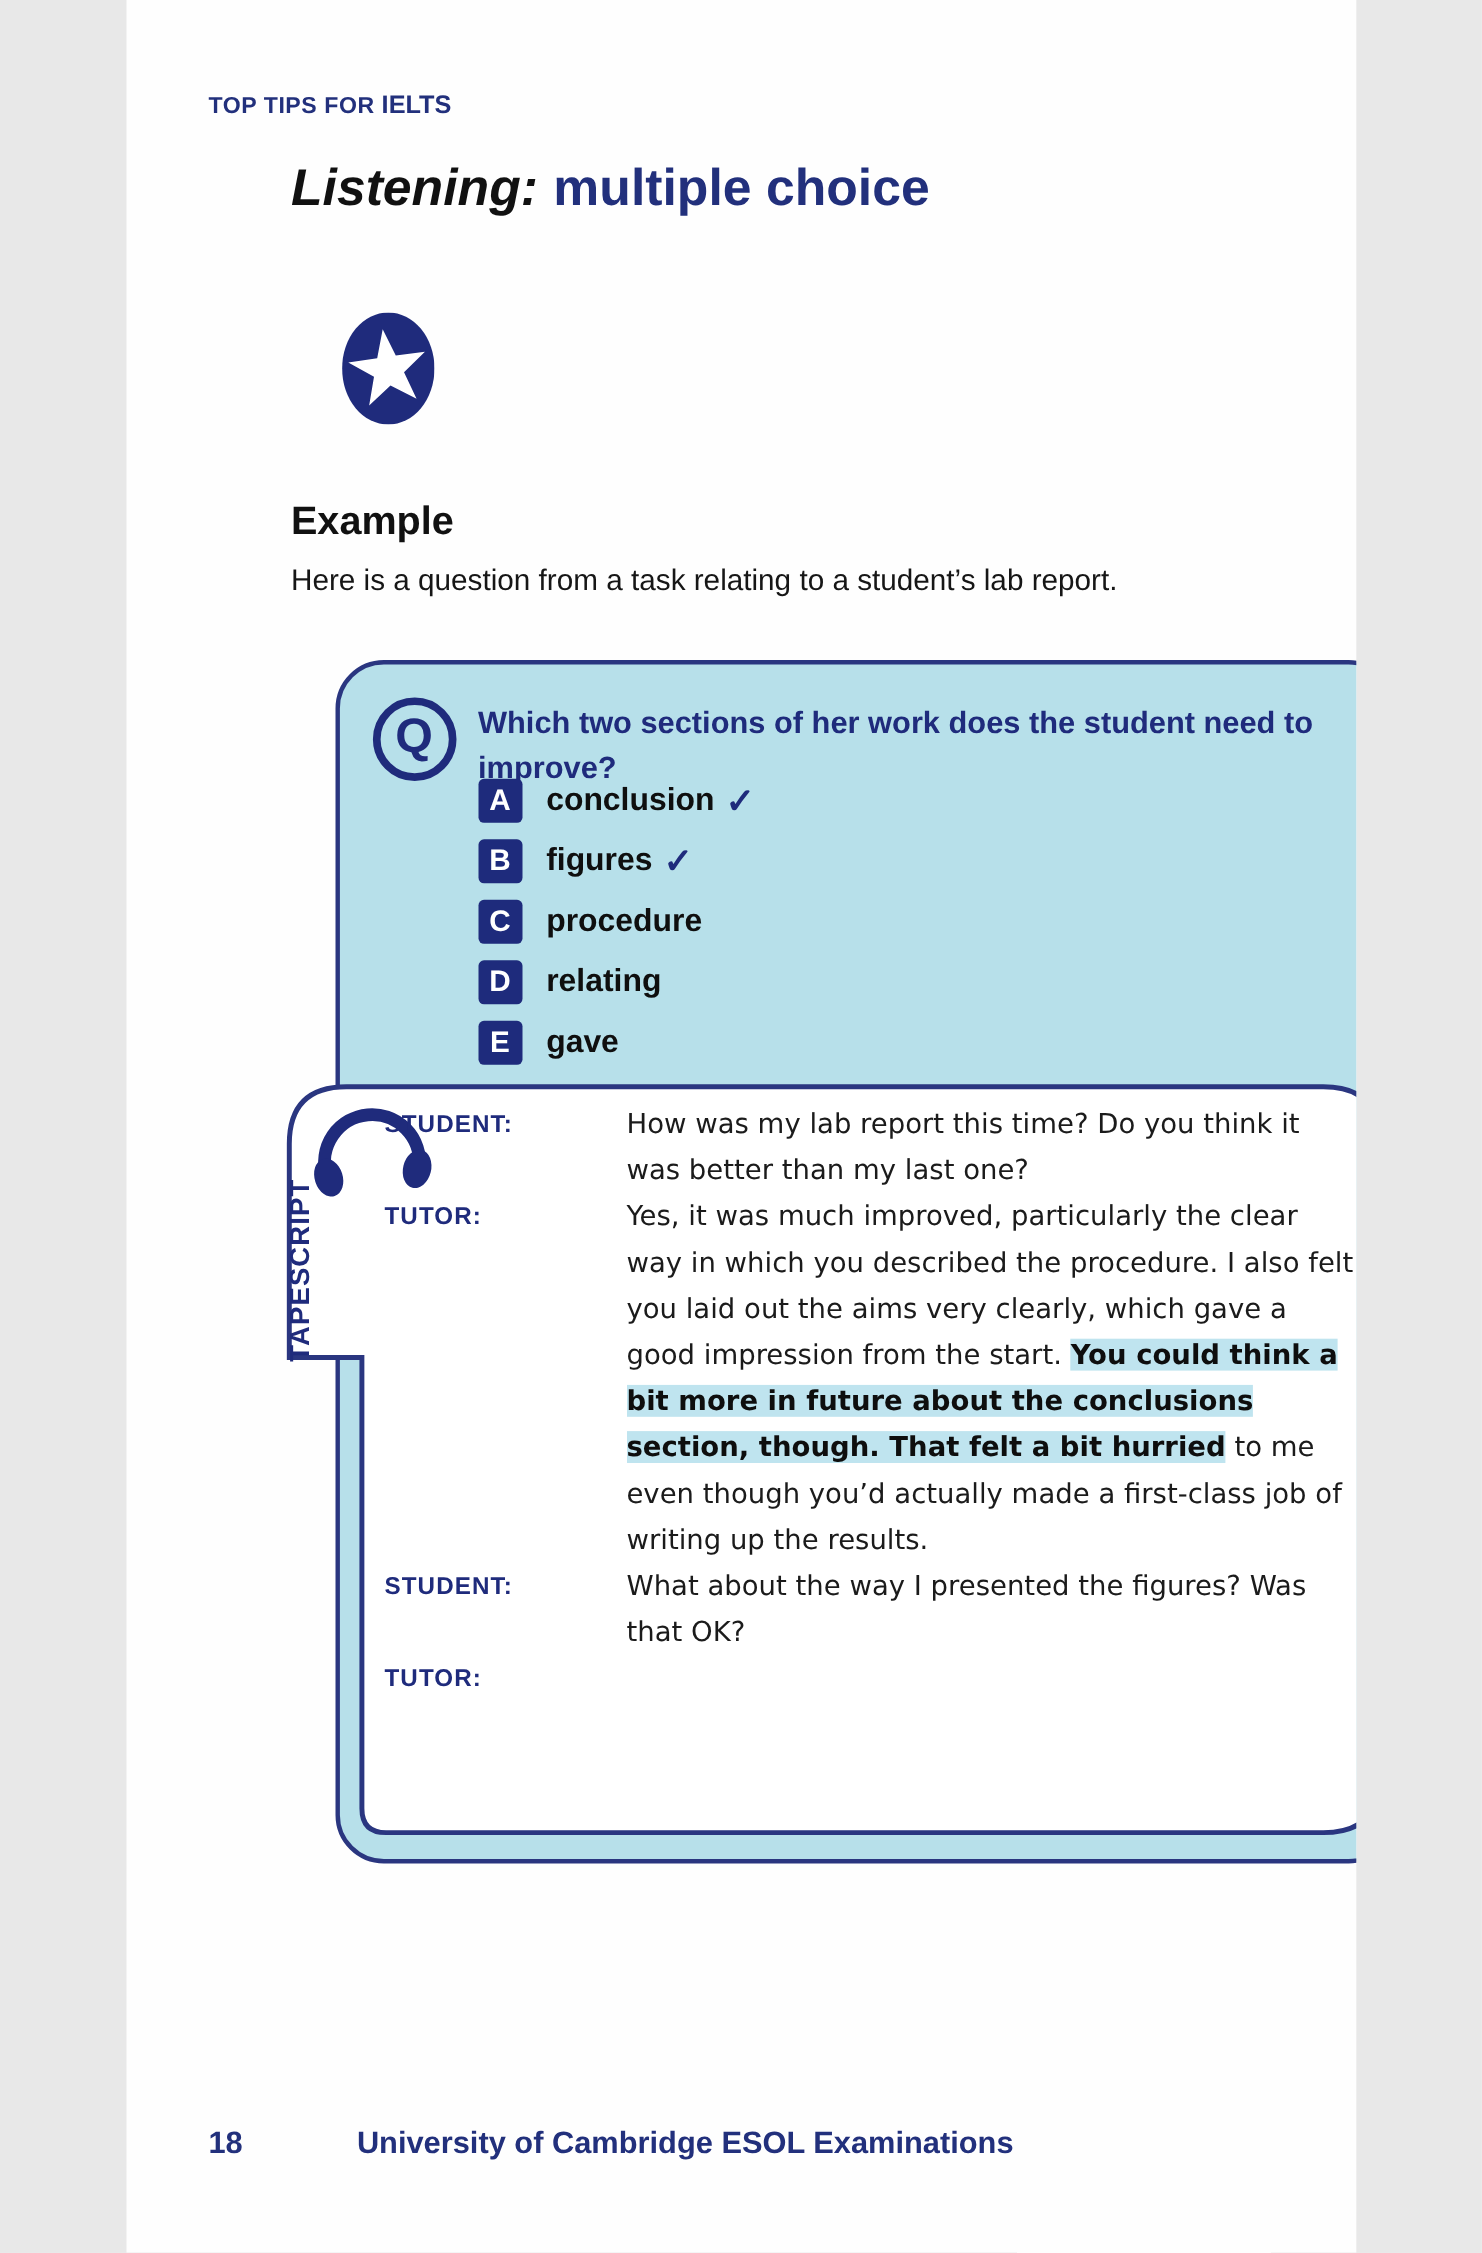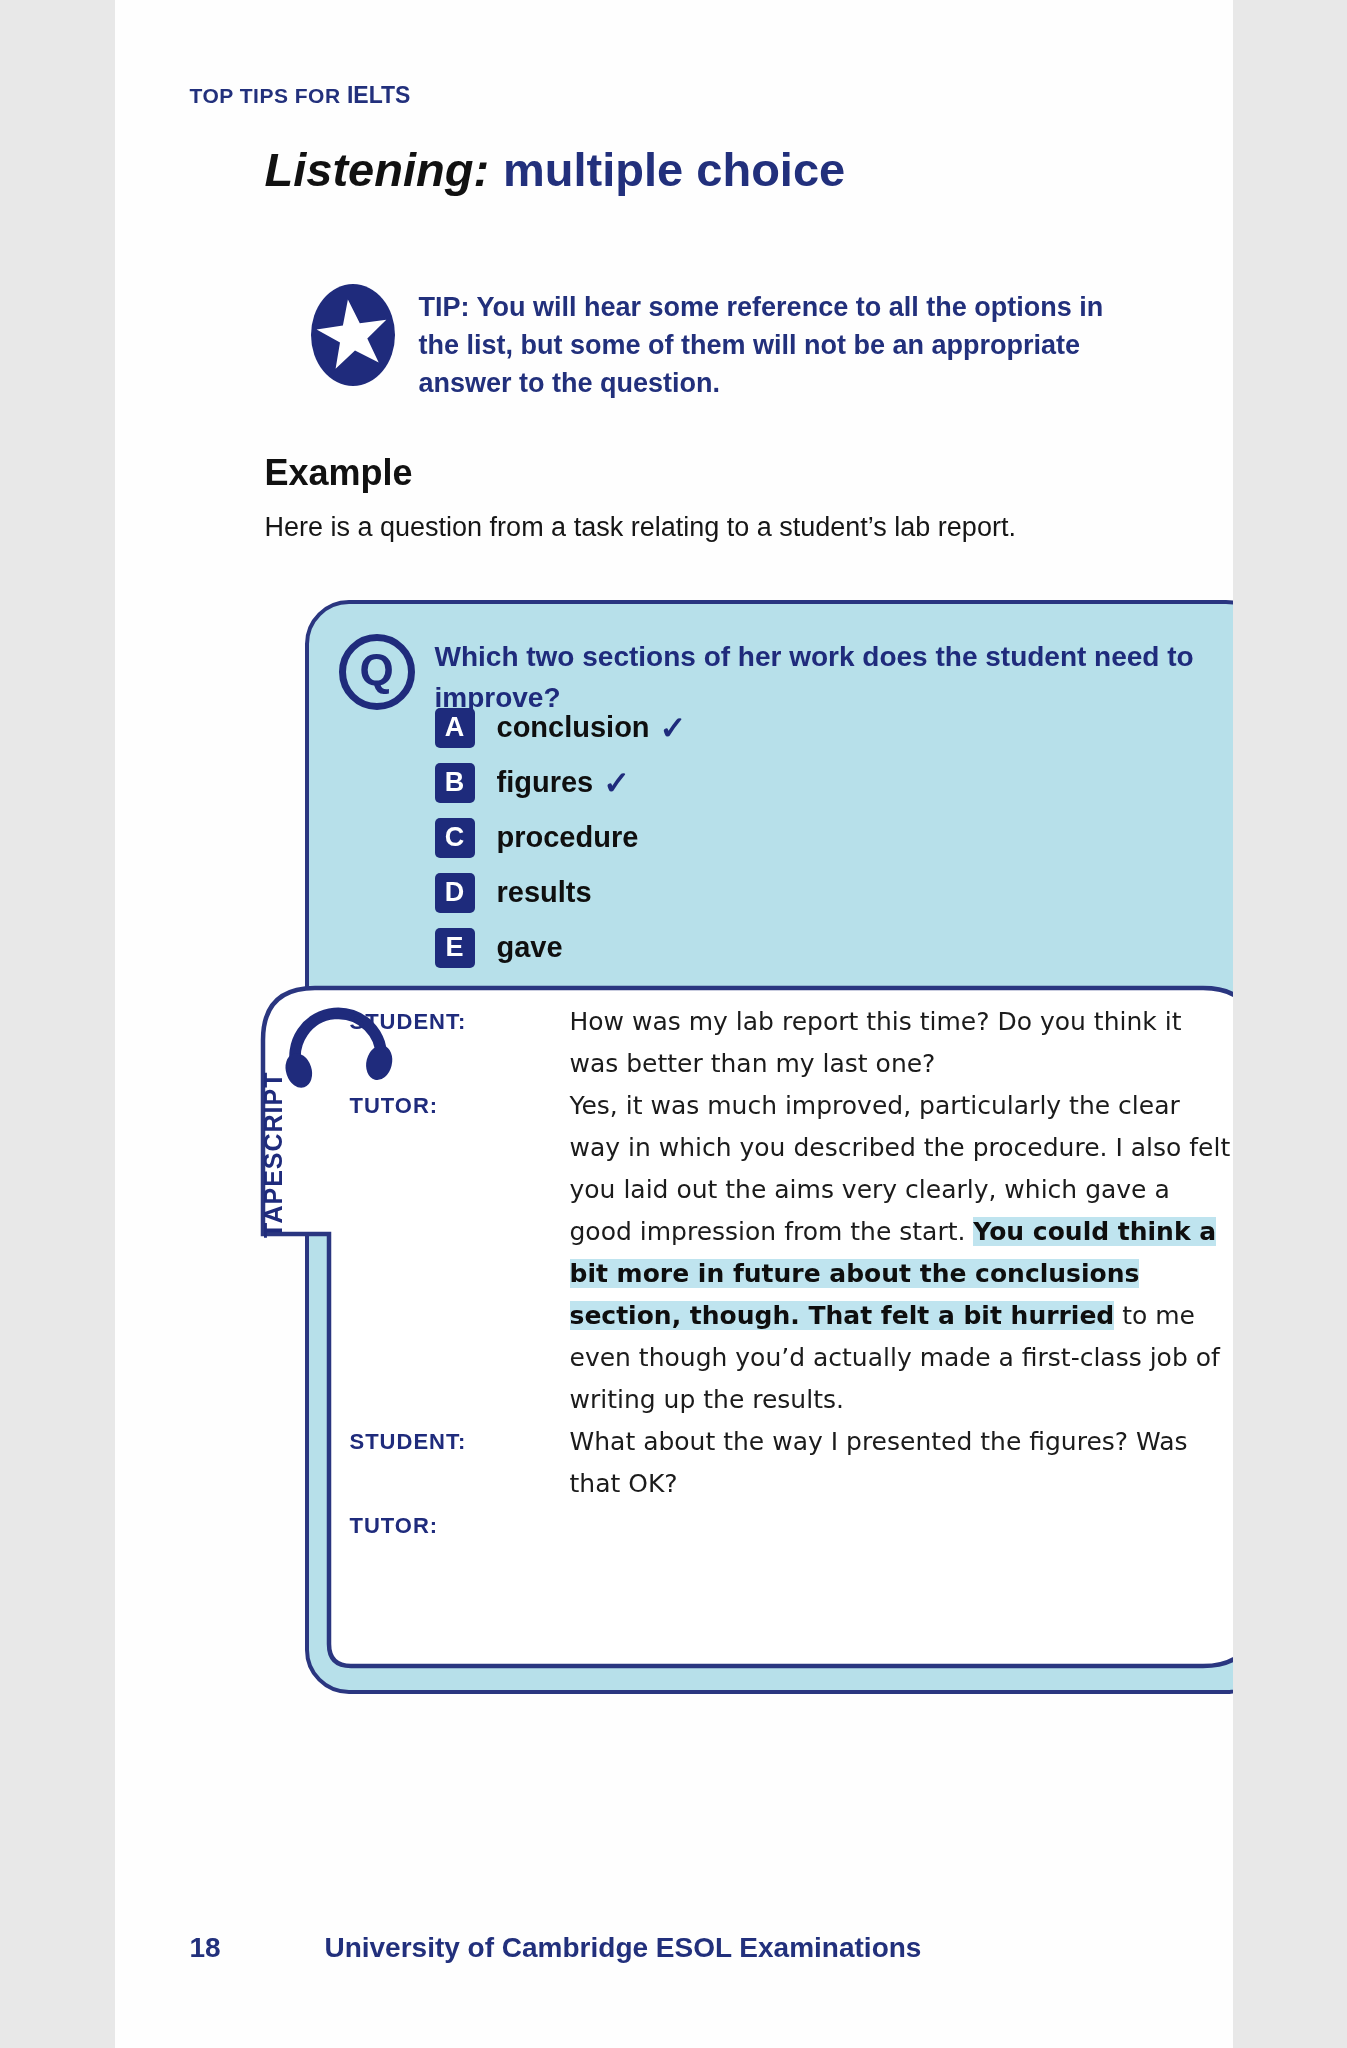--- a/index.html
+++ b/index.html
@@ -76,23 +76,20 @@
     <span class="sect">Listening:</span><span class="topic">multiple choice</span>
   </h1>
 
   <div class="tip-icon">
     <svg viewBox="0 0 84 102" width="84" height="102">
       <ellipse cx="42" cy="51" rx="42" ry="51" fill="#1f2b7c"></ellipse>
       <polygon fill="#ffffff" points="36.9,15.4 48.8,39.2 75.3,35.8 56.3,54.5 67.7,78.6 44,66.4 24.6,84.7 29,58.4 5.6,45.6 31.9,41.6"></polygon>
     </svg>
   </div>
 
-  <p class="tip-text">
-    <span class="tip-label">TIP:</span><span> You will hear some reference to all the options in the list, but some of them will not be an appropriate answer to the question.</span>
-  </p>
 
   <h2 class="example">Example</h2>
   <p class="intro">Here is a question from a task relating to a student’s lab report.</p>
 
   <div class="qbox"></div>
 
   <div class="q-icon">
     <span>Q</span>
   </div>
   <div class="q-text">Which two sections of her work does the student need to improve?</div>
@@ -111,21 +108,21 @@
   </div>
 
   <div class="option-row">
     <span class="badge">C</span>
     <span class="opt-label">procedure</span>
 
   </div>
 
   <div class="option-row">
     <span class="badge">D</span>
-    <span class="opt-label">results</span>
+    <span class="opt-label">relating</span>
 
   </div>
 
   <div class="option-row">
     <span class="badge">E</span>
     <span class="opt-label">gave</span>
 
   </div>
 </div>
 

